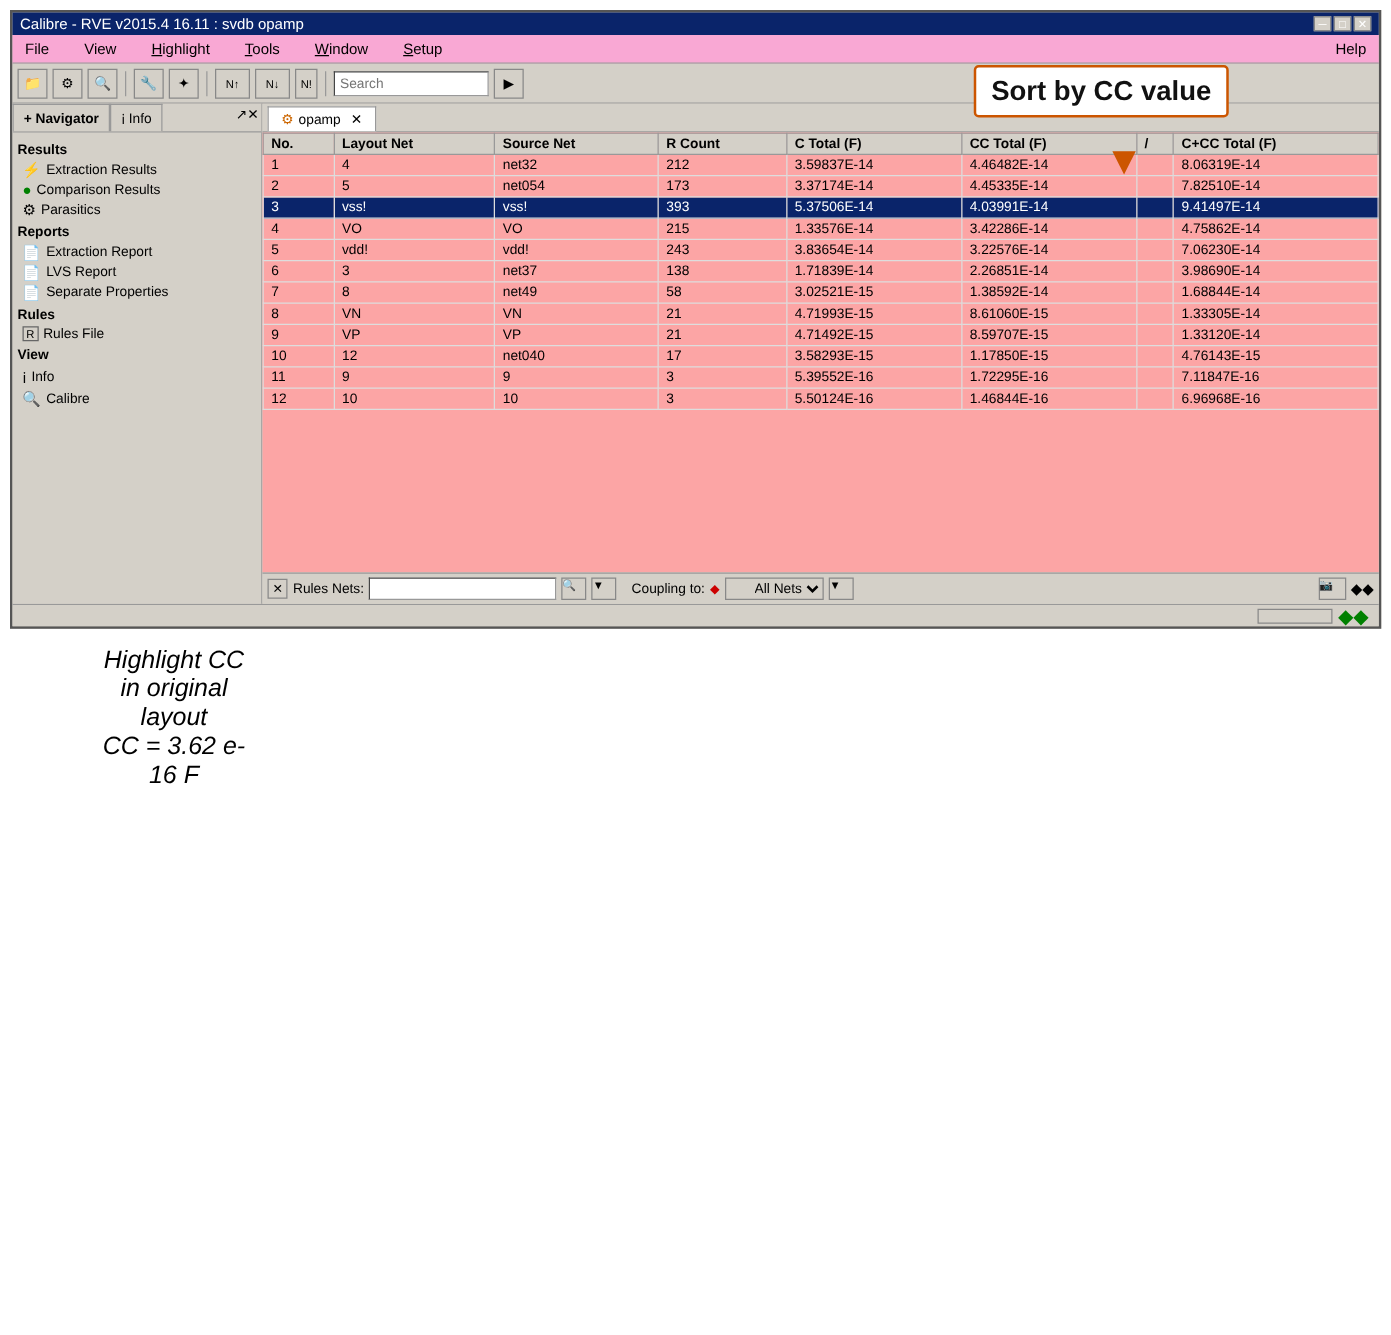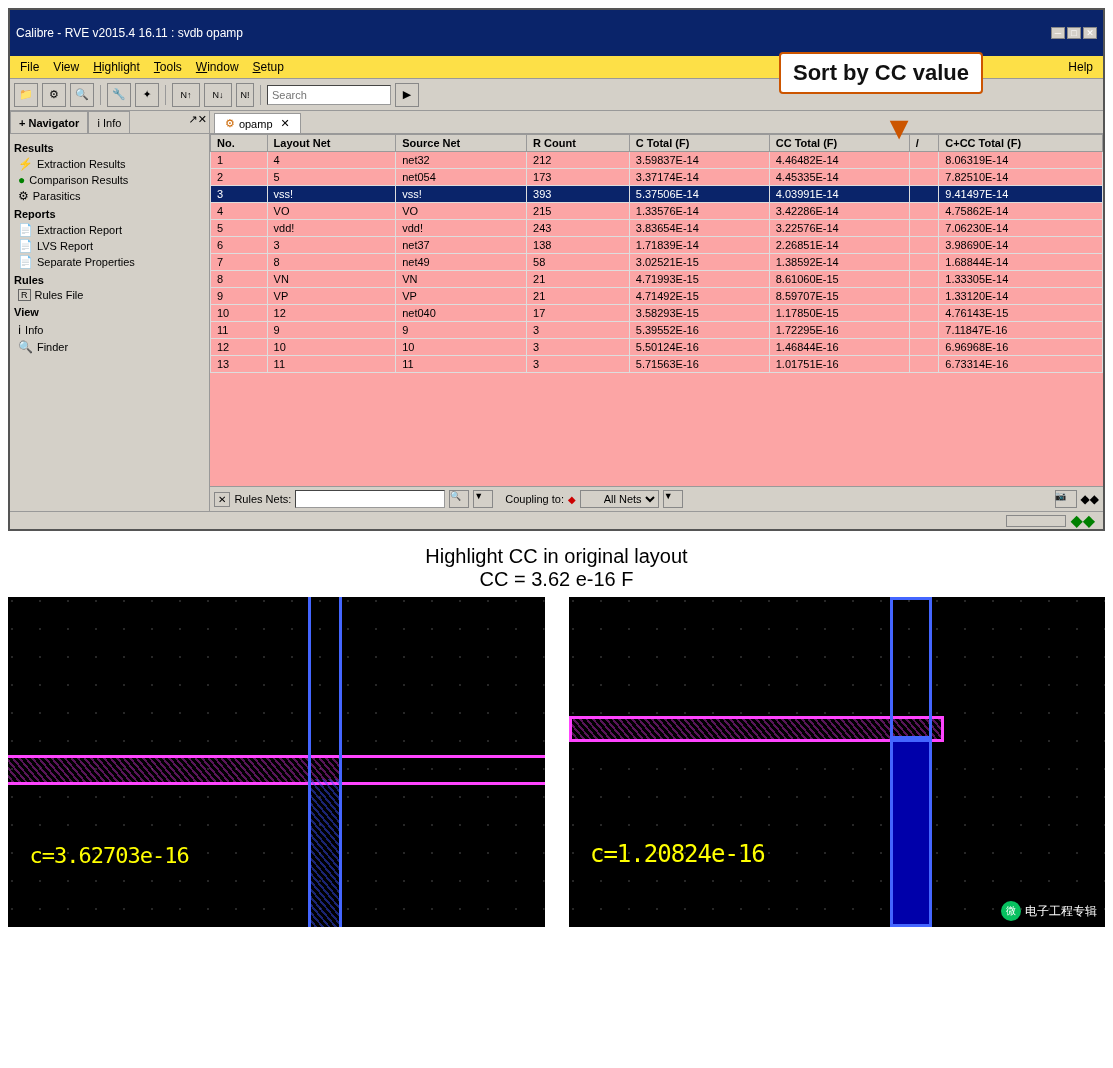--- a/index.html
+++ b/index.html
@@ -16,39 +16,39 @@
       border: 2px solid #555;
       margin: 8px 8px 0 8px;
       background: #d4d0c8;
       position: relative;
     }
 
     .title-bar {
       background: #0a246a;
       color: white;
       font-size: 12px;
-      padding: 16px 6px;
+      padding: 2px 6px;
       display: flex;
       justify-content: space-between;
       align-items: center;
     }
     .title-bar-buttons { display: flex; gap: 2px; }
     .title-btn {
       width: 14px; height: 12px;
       background: #d4d0c8;
       border: 1px solid #888;
       font-size: 9px;
       display: flex; align-items: center; justify-content: center;
       cursor: pointer;
     }
 
     .menu-bar {
-      background: #fde047;
-      display: flex;
-      gap: 2px;
+      background: #f9a8d4;
+      display: flex;
+      gap: 16px;
       padding: 2px 4px;
       font-size: 12px;
       border-bottom: 1px solid #999;
     }
     .menu-item {
       padding: 2px 6px;
       cursor: pointer;
     }
 
     .toolbar {
@@ -225,22 +225,23 @@
       top: 100px;
       right: 188px;
       font-size: 32px;
       color: #cc5500;
       z-index: 10;
     }
 
     
     .bottom-section {
       display: flex;
-      flex-direction: column;
+      flex-direction: row;
       margin: 8px 8px 0;
+      font-style: italic;
     }
     .layout-labels {
       display: flex;
       justify-content: space-around;
       padding: 6px 0;
       font-size: 20px;
       text-align: center;
     }
     .layout-label { width: 50%; }
     .layout-label .title { font-size: 20px; }
@@ -396,21 +397,21 @@
           <span>Rules File</span>
         </div>
 
         <div class="nav-section-title">View</div>
         <div class="nav-item">
           <span class="nav-icon">ℹ</span>
           <span>Info</span>
         </div>
         <div class="nav-item">
           <span class="nav-icon">🔍</span>
-          <span>Finder</span>
+          <span>Calibre</span>
         </div>
       </div>
     </div>
 
     <div class="rve-content">
 
       <div class="rve-tabs">
         <div class="rve-tab active">
           <span style="color:#cc6600;">⚙</span>
           <span>opamp</span>
@@ -546,30 +547,20 @@
               <tr>
                 <td>12</td>
                 <td>10</td>
                 <td>10</td>
                 <td>3</td>
                 <td>5.50124E-16</td>
                 <td>1.46844E-16</td>
                 <td></td>
                 <td>6.96968E-16</td>
               </tr>
-              <tr>
-                <td>13</td>
-                <td>11</td>
-                <td>11</td>
-                <td>3</td>
-                <td>5.71563E-16</td>
-                <td>1.01751E-16</td>
-                <td></td>
-                <td>6.73314E-16</td>
-              </tr>
             </tbody>
         </table>
       </div>
 
       <div class="rve-footer">
         <span style="border:1px solid #888;padding:1px 3px;font-size:10px;cursor:pointer;">✕</span>
         <span class="find-label">Rules Nets:</span>
         <input class="find-input" type="text" style="">
         <div class="find-btn">🔍</div>
         <div class="find-btn">▼</div>

